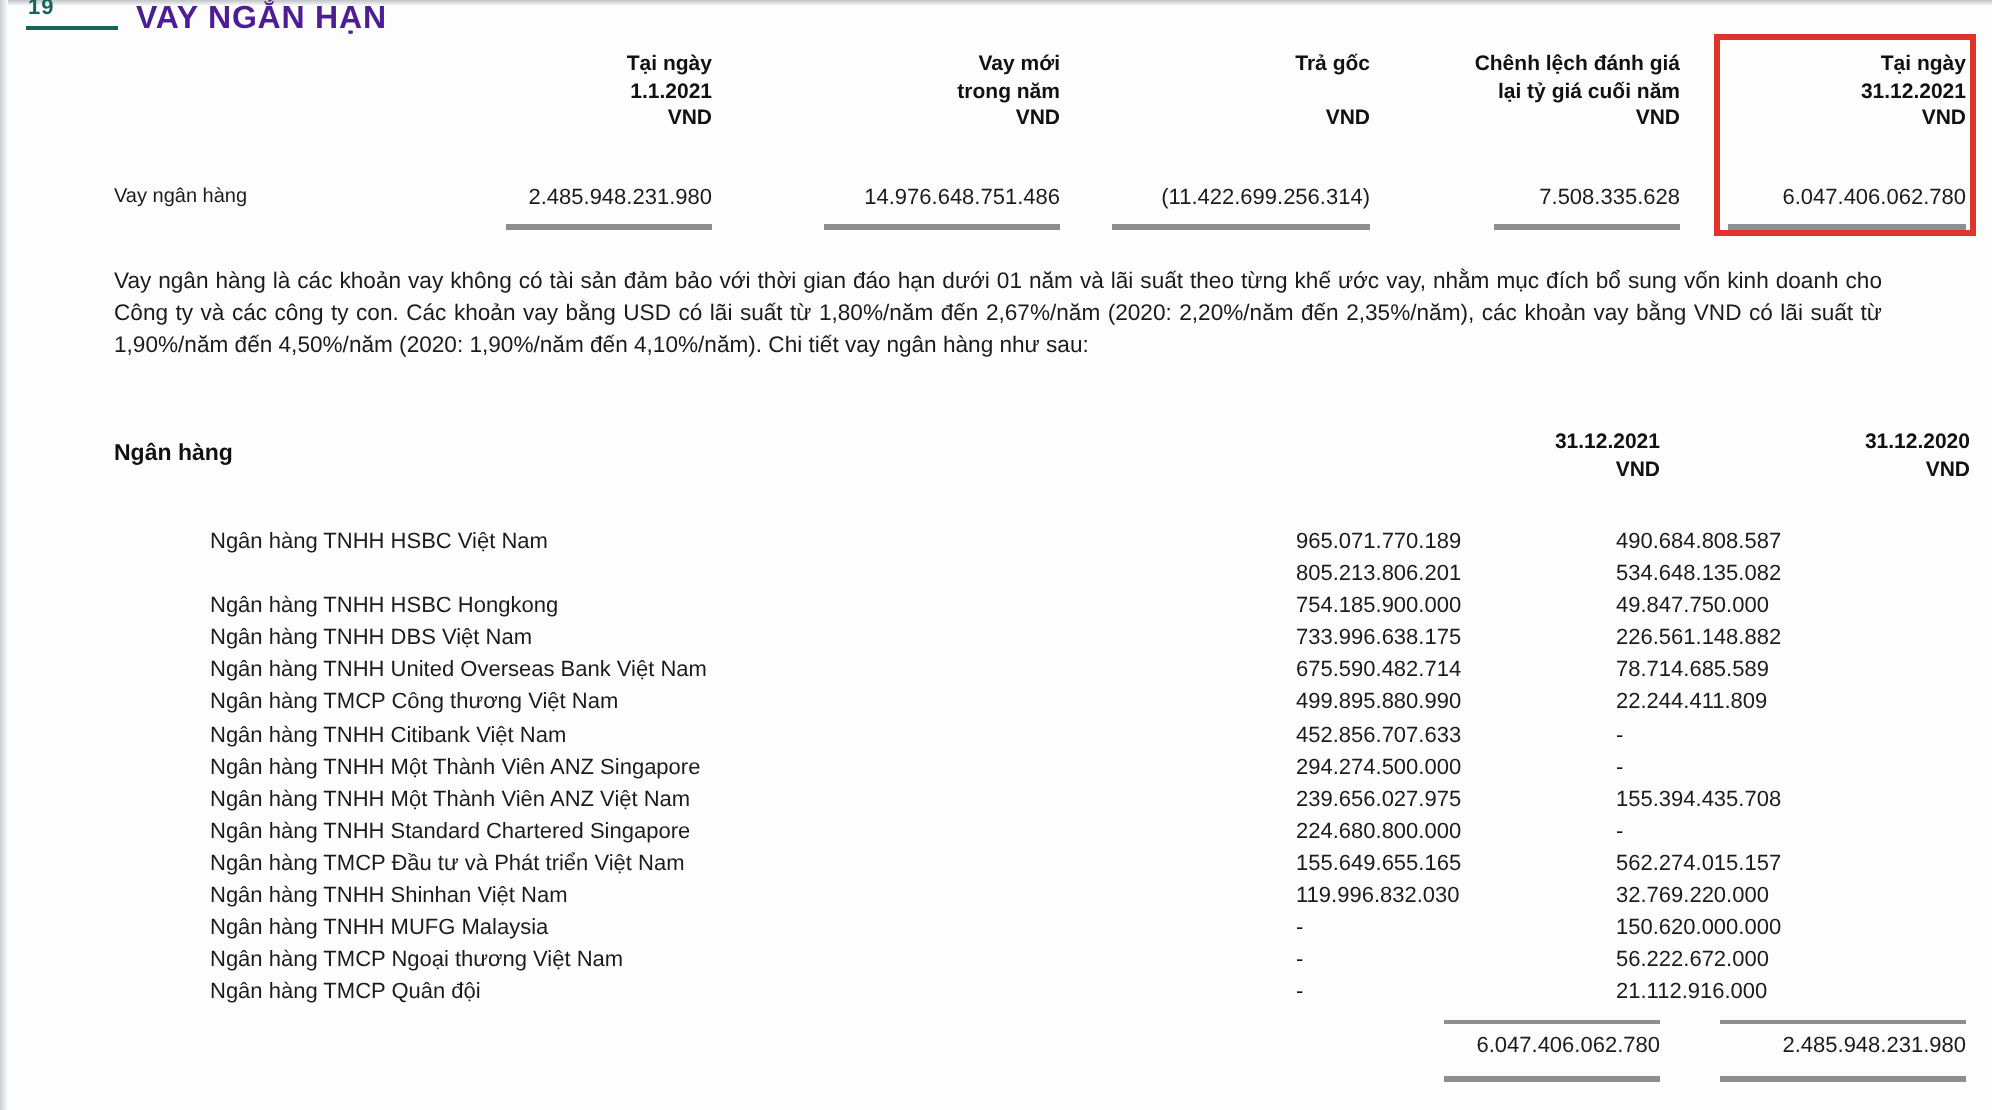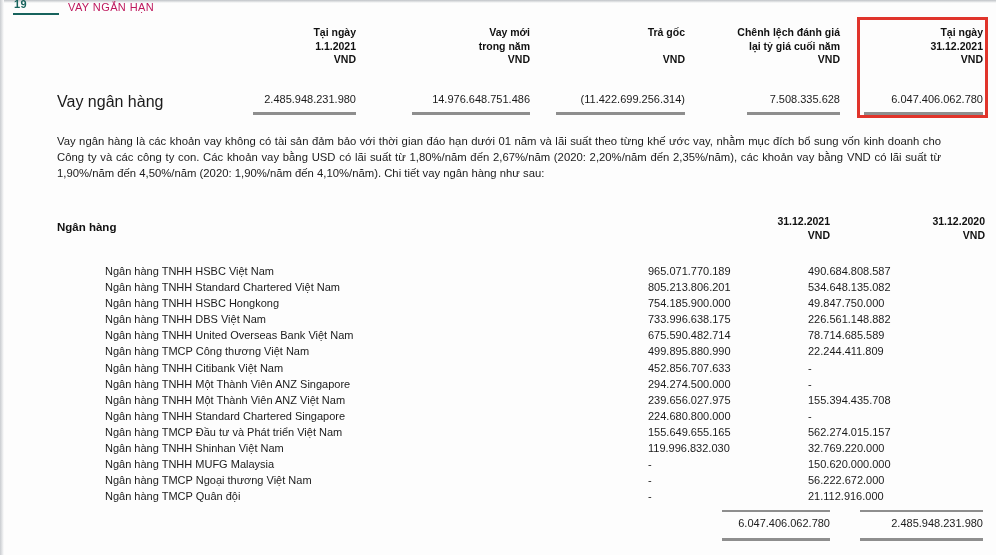--- a/index.html
+++ b/index.html
@@ -39,41 +39,41 @@
   }
   .note-underline {
     position: absolute;
     left: 13px; top: 13px;
     width: 46px; height: 2px;
     background: #17635d;
   }
   .title-text {
     position: absolute;
     left: 68px; top: 1px;
-    font-size: 11px;
-    font-weight: normal;
+    font-size: 16px;
+    font-weight: bold;
     letter-spacing: .4px;
-    color: #be185d;
+    color: #4c1d95;
   }
 
   
   .mv-head {
     position: absolute;
     top: 26px;
     font-size: 10.5px;
     font-weight: bold;
     line-height: 13.5px;
     text-align: right;
     color: #111;
     white-space: pre-line;
   }
   .mv-row-label {
     position: absolute;
     left: 57px; top: 93px;
-    font-size: 16px;
+    font-size: 10px;
     color: #1b1b1b;
   }
   .mv-val {
     position: absolute;
     top: 93px;
     font-size: 11px;
     text-align: right;
     color: #1b1b1b;
   }
   .mv-rule {
@@ -238,21 +238,20 @@
   <div class="bank-head-col" style="left:845px;width:140px;">31.12.2020
 VND</div>
 
   <div class="bank-list" id="bank-list">
       <div class="bank-row">
         <div class="bank-name">Ngân hàng TNHH HSBC Việt Nam</div>
         <div class="bank-v21">965.071.770.189</div>
         <div class="bank-v20">490.684.808.587</div>
       </div>
       <div class="bank-row">
-        <div class="bank-name">Ngân hàng TNHH Standard Chartered Việt Nam</div>
         <div class="bank-v21">805.213.806.201</div>
         <div class="bank-v20">534.648.135.082</div>
       </div>
       <div class="bank-row">
         <div class="bank-name">Ngân hàng TNHH HSBC Hongkong</div>
         <div class="bank-v21">754.185.900.000</div>
         <div class="bank-v20">49.847.750.000</div>
       </div>
       <div class="bank-row">
         <div class="bank-name">Ngân hàng TNHH DBS Việt Nam</div>

